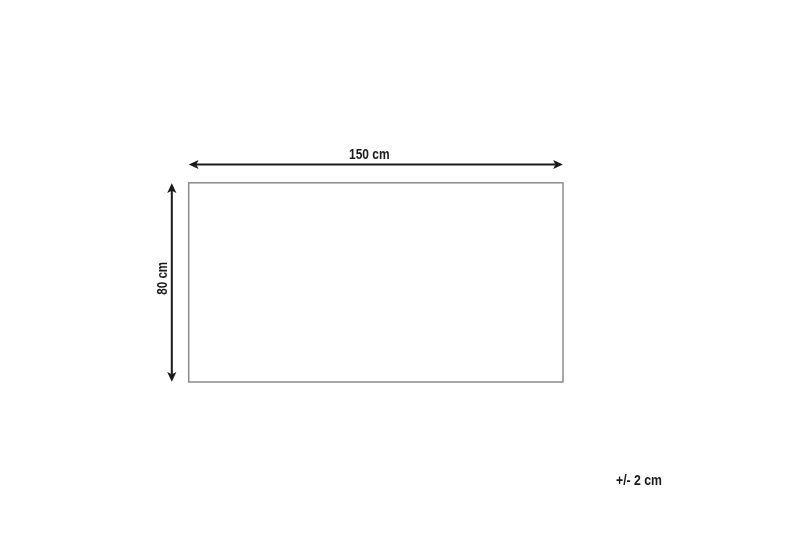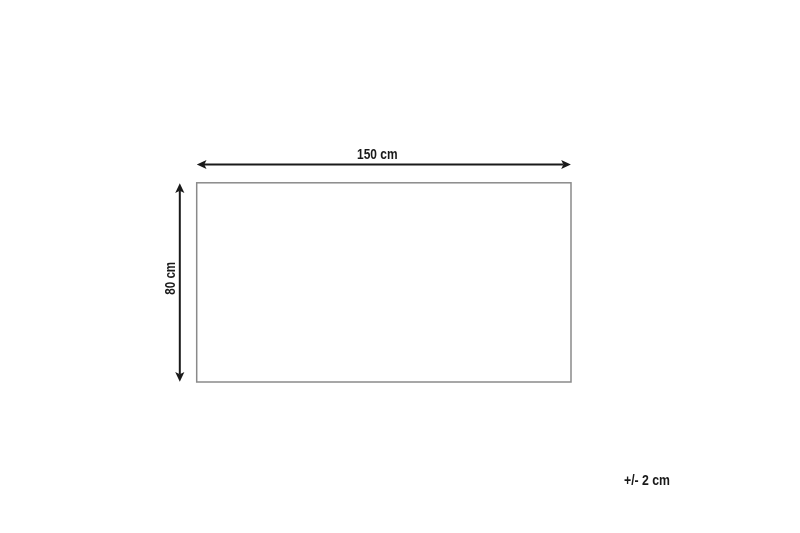--- a/index.html
+++ b/index.html
@@ -1,17 +1,17 @@
 <!DOCTYPE html>
 <html><head>
 <meta charset="utf-8">
 <title>Rug dimensions</title>
 <style>
   html,body{margin:0;padding:0;background:#ffffff;}
-  #stage{position:relative;width:720px;height:533px;background:#0369a1;overflow:hidden;margin-left:8px;}
+  #stage{position:relative;width:720px;height:533px;background:#0369a1;overflow:hidden;}
   svg{display:block;}
   text{font-family:"Liberation Sans",sans-serif;font-weight:bold;fill:#1a1a1a;}
 </style>
 </head>
 <body>
 <div id="stage">
 <svg width="800" height="533" viewBox="0 0 800 533">
 
   <rect x="0" y="0" width="800" height="533" fill="#ffffff"></rect>
 

